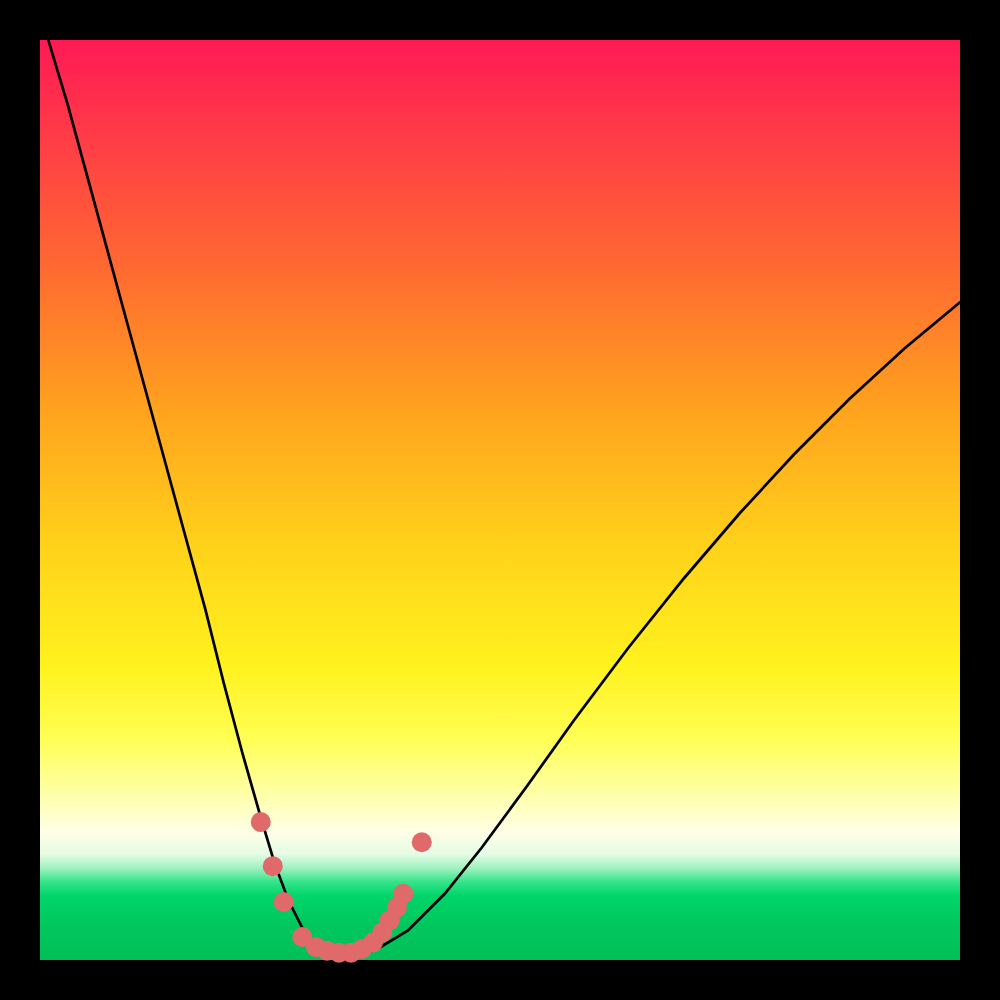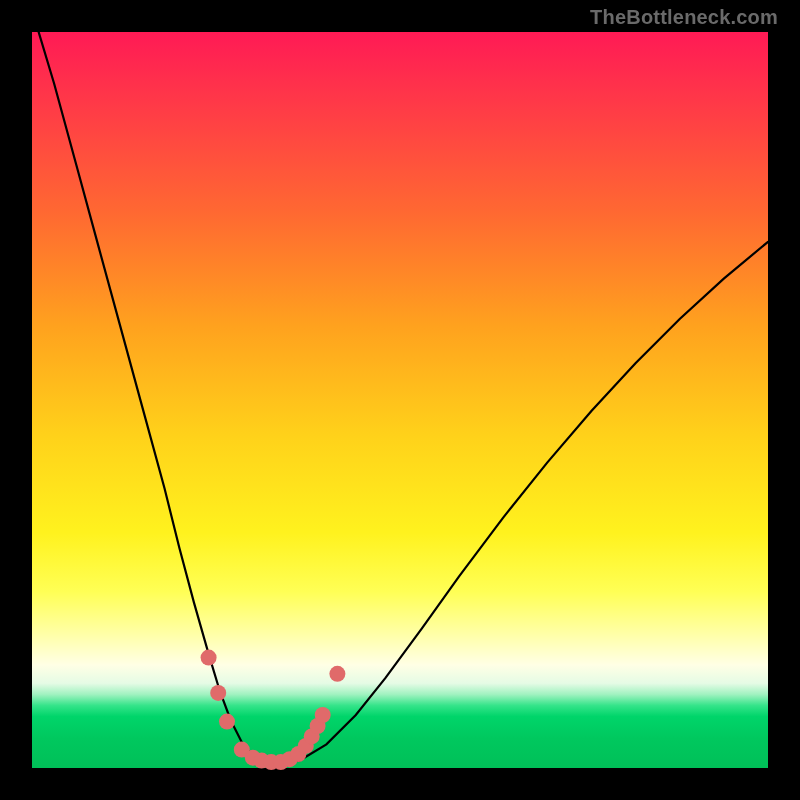--- a/index.html
+++ b/index.html
@@ -51,21 +51,20 @@
     top: 0;
     pointer-events: none;
   }
 </style>
 </head>
 <body>
 
 <div class="frame">
   <div class="plot-area" style="left: 32px; top: 32px; width: 736px; height: 736px;"></div>
 
-  <div class="watermark" style="right: 22px; top: 6px; font-size: 20px;">TheBottleneck.com</div>
 
   <svg class="curve" width="800" height="800" viewBox="0 0 800 800">
     <path id="curve-path" fill="none" stroke="#000" stroke-width="2.2" stroke-linecap="round" d="M32.0 9.9 L54.1 83.5 L76.2 164.5 L98.2 245.4 L120.3 326.4 L142.4 407.4 L164.5 488.3 L179.2 547.2 L193.9 602.4 L208.6 653.9 L219.7 690.7 L230.7 720.2 L241.8 742.2 L252.8 756.2 L267.5 763.6 L282.2 764.3 L300.6 759.9 L326.4 744.4 L355.8 715.0 L385.3 678.2 L422.1 628.2 L458.9 576.6 L503.0 517.8 L547.2 462.6 L591.4 411.0 L635.5 363.2 L679.7 319.0 L723.8 278.6 L768.0 241.8 "></path>
     <g id="markers">
         <circle cx="208.6" cy="657.6" r="8" fill="#e06a6a"></circle>
         <circle cx="218.2" cy="692.9" r="8" fill="#e06a6a"></circle>
         <circle cx="227.0" cy="721.6" r="8" fill="#e06a6a"></circle>
         <circle cx="241.8" cy="749.6" r="8" fill="#e06a6a"></circle>
         <circle cx="252.8" cy="757.7" r="8" fill="#e06a6a"></circle>
         <circle cx="261.6" cy="760.6" r="8" fill="#e06a6a"></circle>

